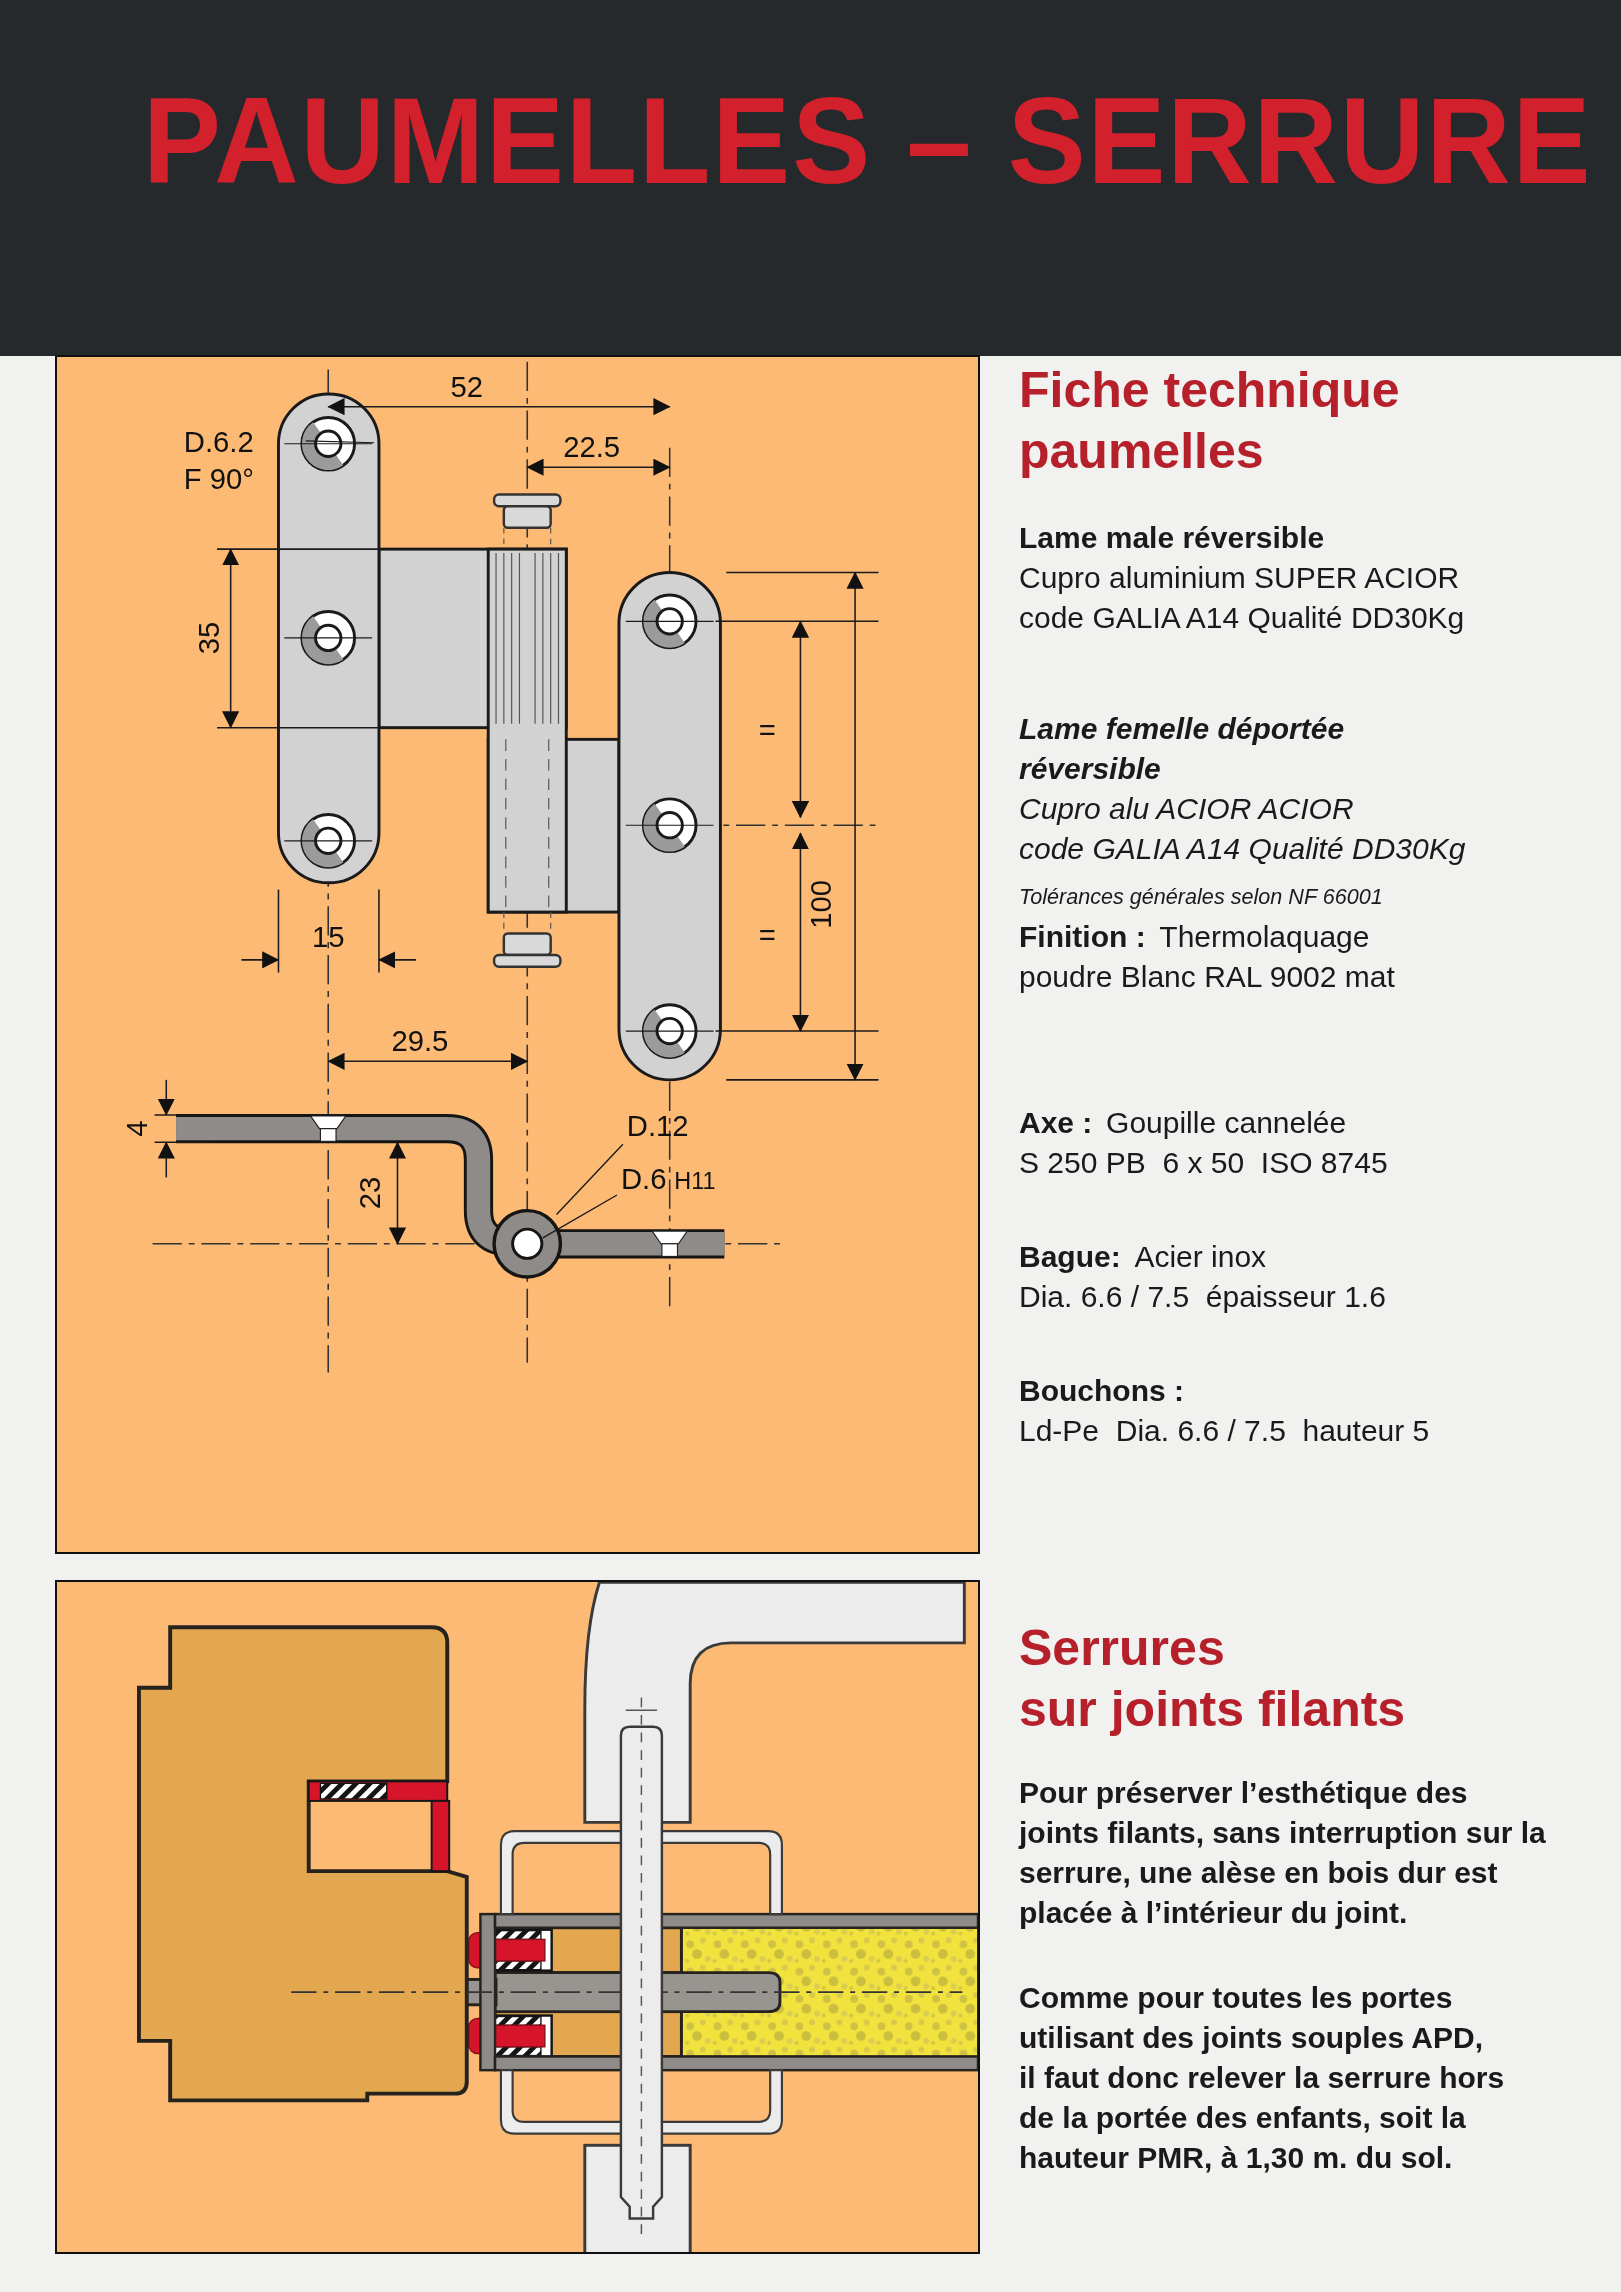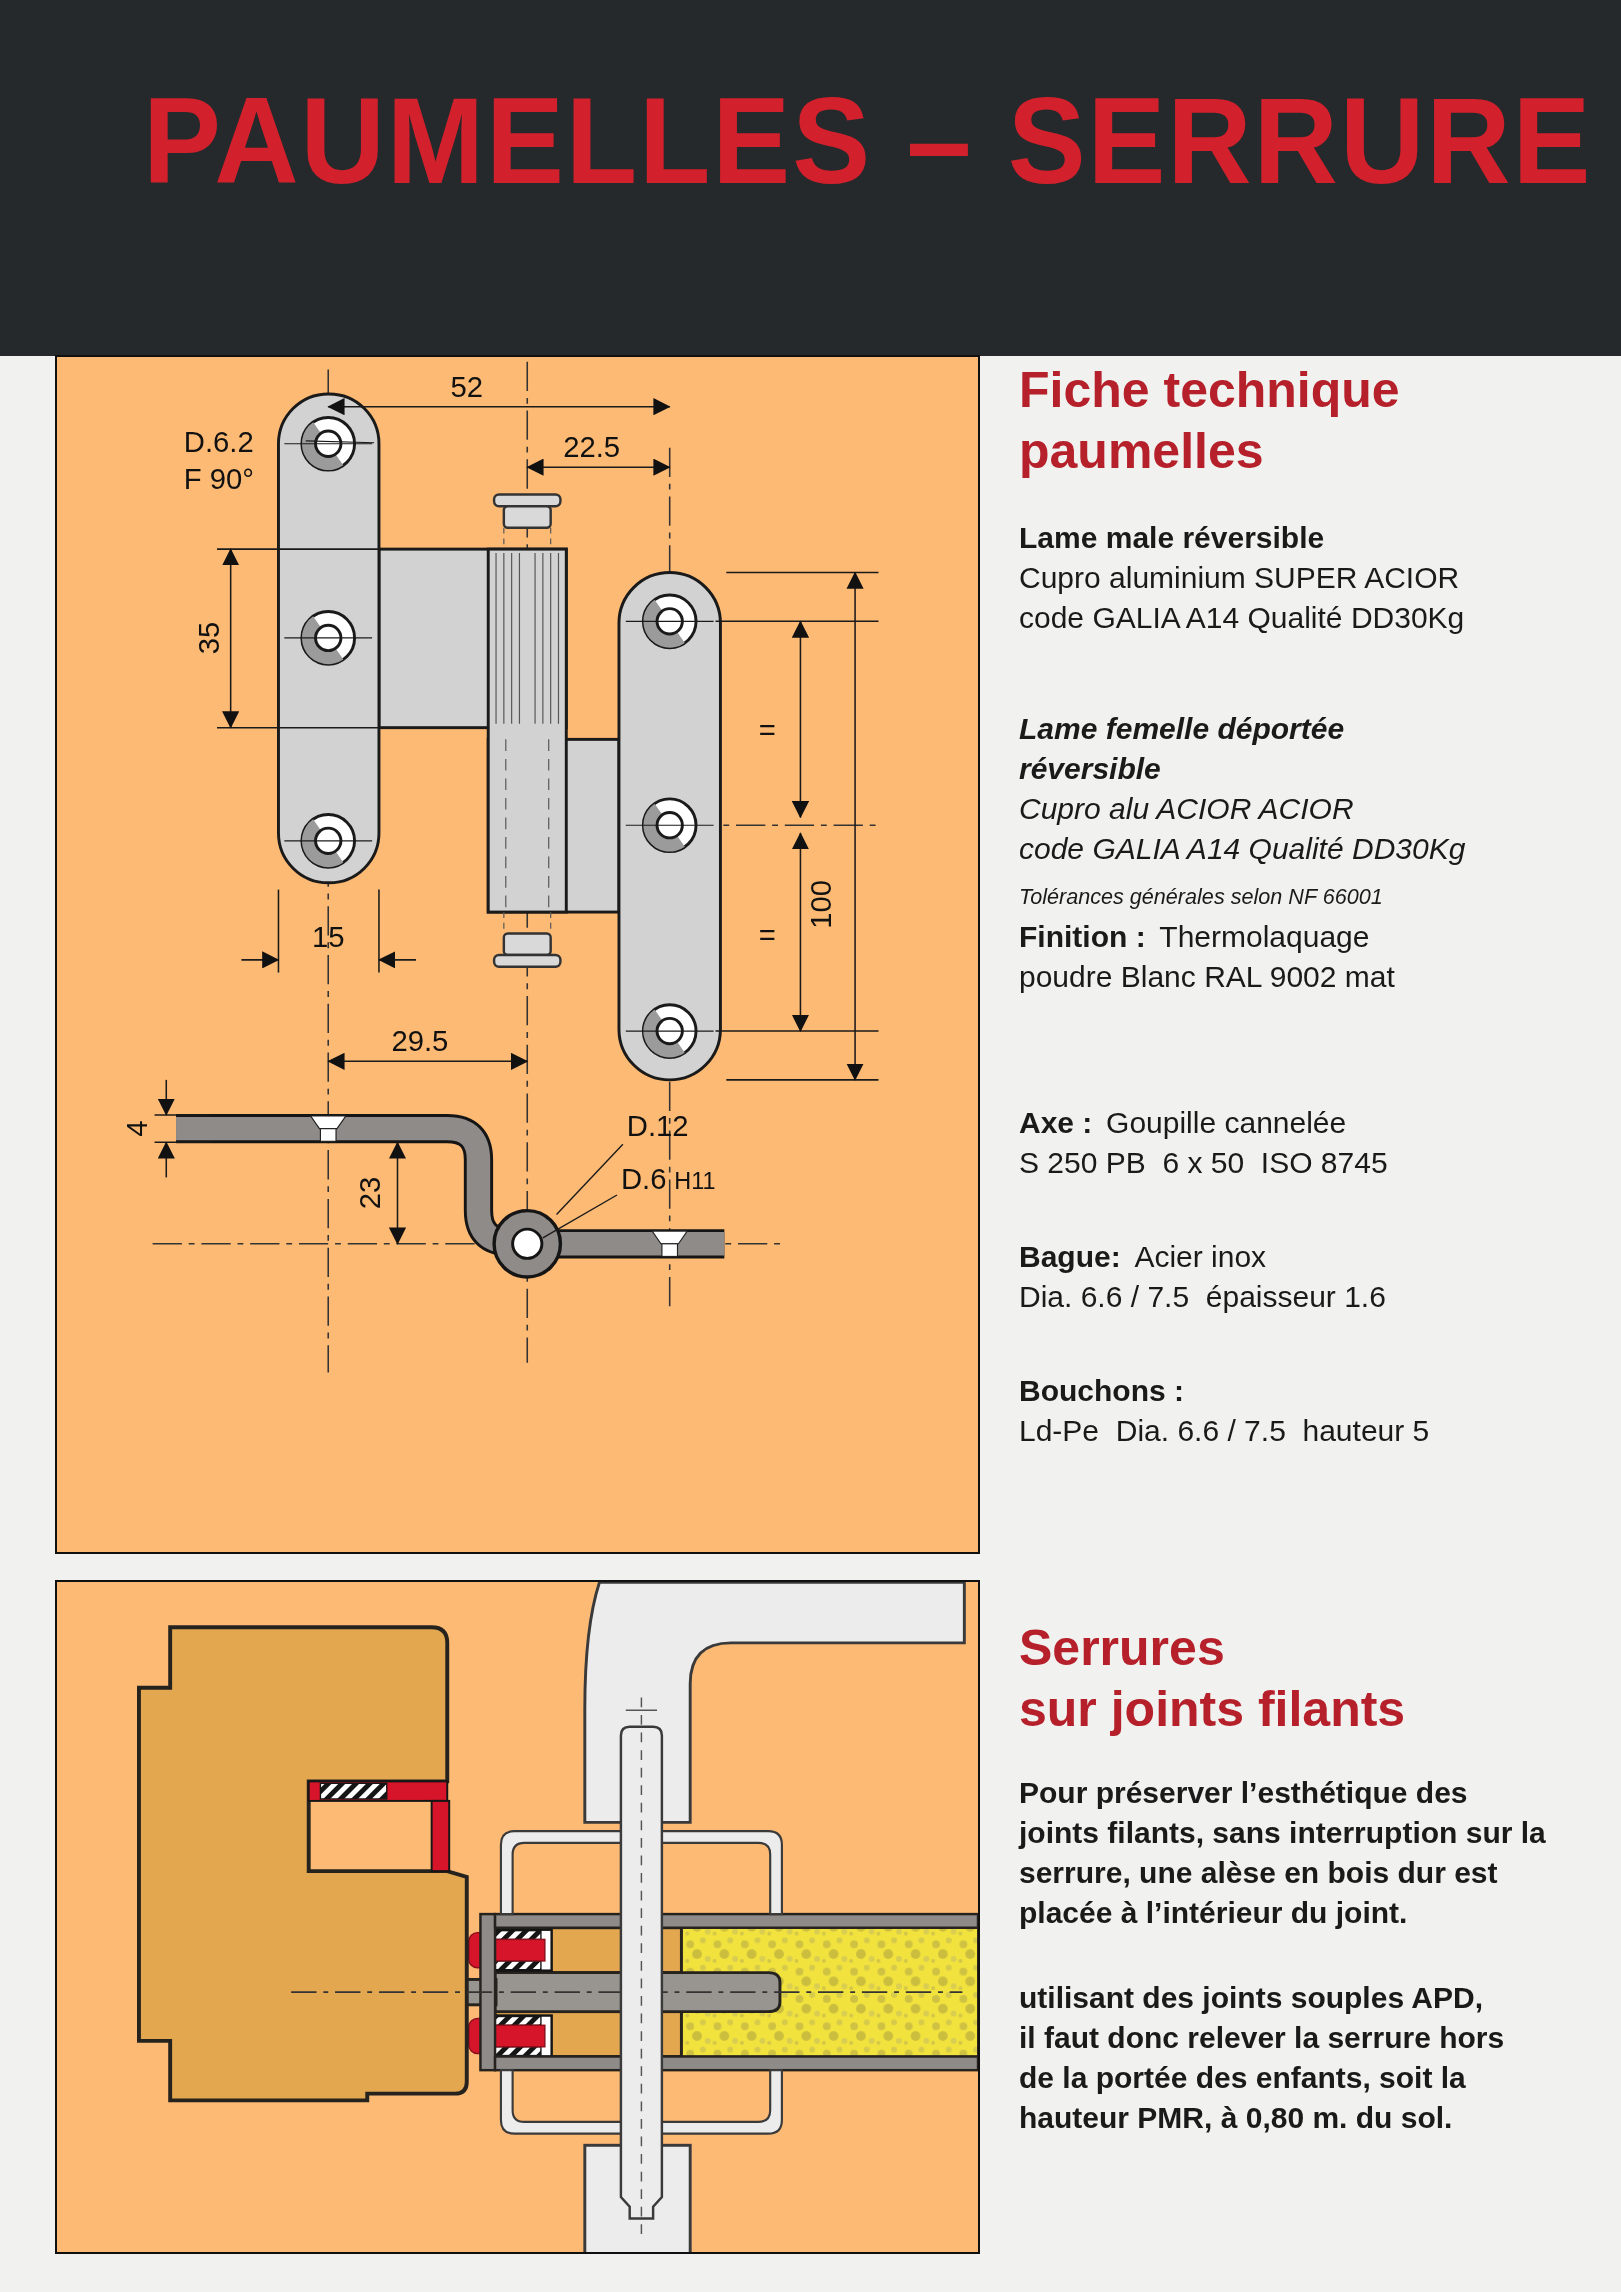--- a/index.html
+++ b/index.html
@@ -264,18 +264,19 @@
 </div>
 
 <div class="col para" style="top:1773px;">
   <div>Pour préserver l’esthétique des</div>
   <div>joints filants, sans interruption sur la</div>
   <div>serrure, une alèse en bois dur est</div>
   <div>placée à l’intérieur du joint.</div>
 </div>
 
 <div class="col para" style="top:1978px;">
+  <div>Comme pour toutes les portes</div>
   <div>utilisant des joints souples APD,</div>
   <div>il faut donc relever la serrure hors</div>
   <div>de la portée des enfants, soit la</div>
-  <div>hauteur PMR, à 0,80 m. du sol.</div>
+  <div>hauteur PMR, à 1,30 m. du sol.</div>
 </div>
 
 
 </body></html>

